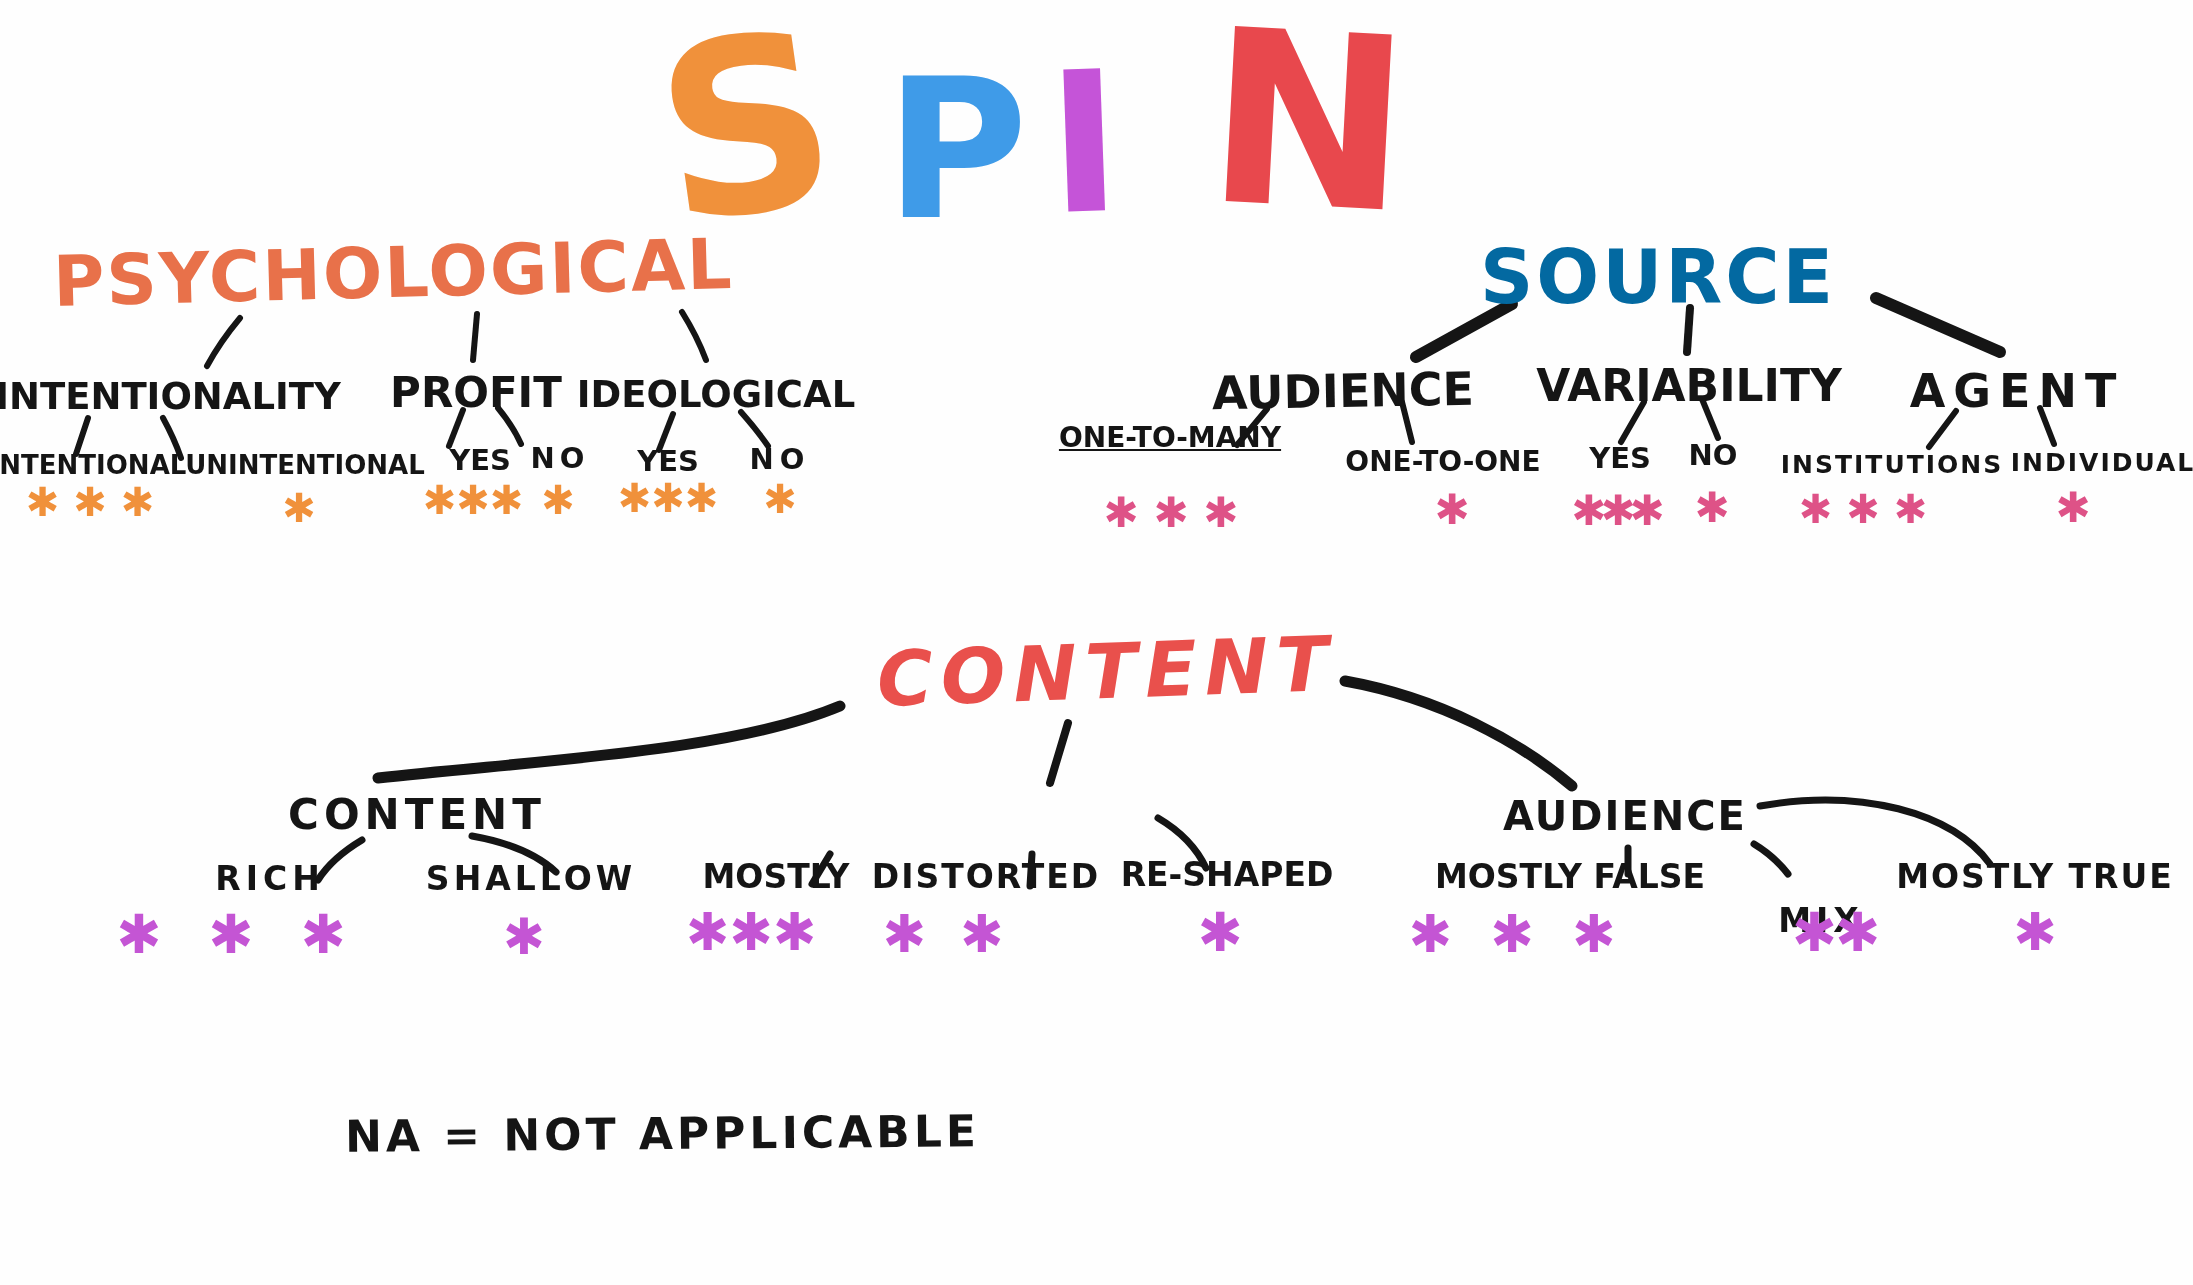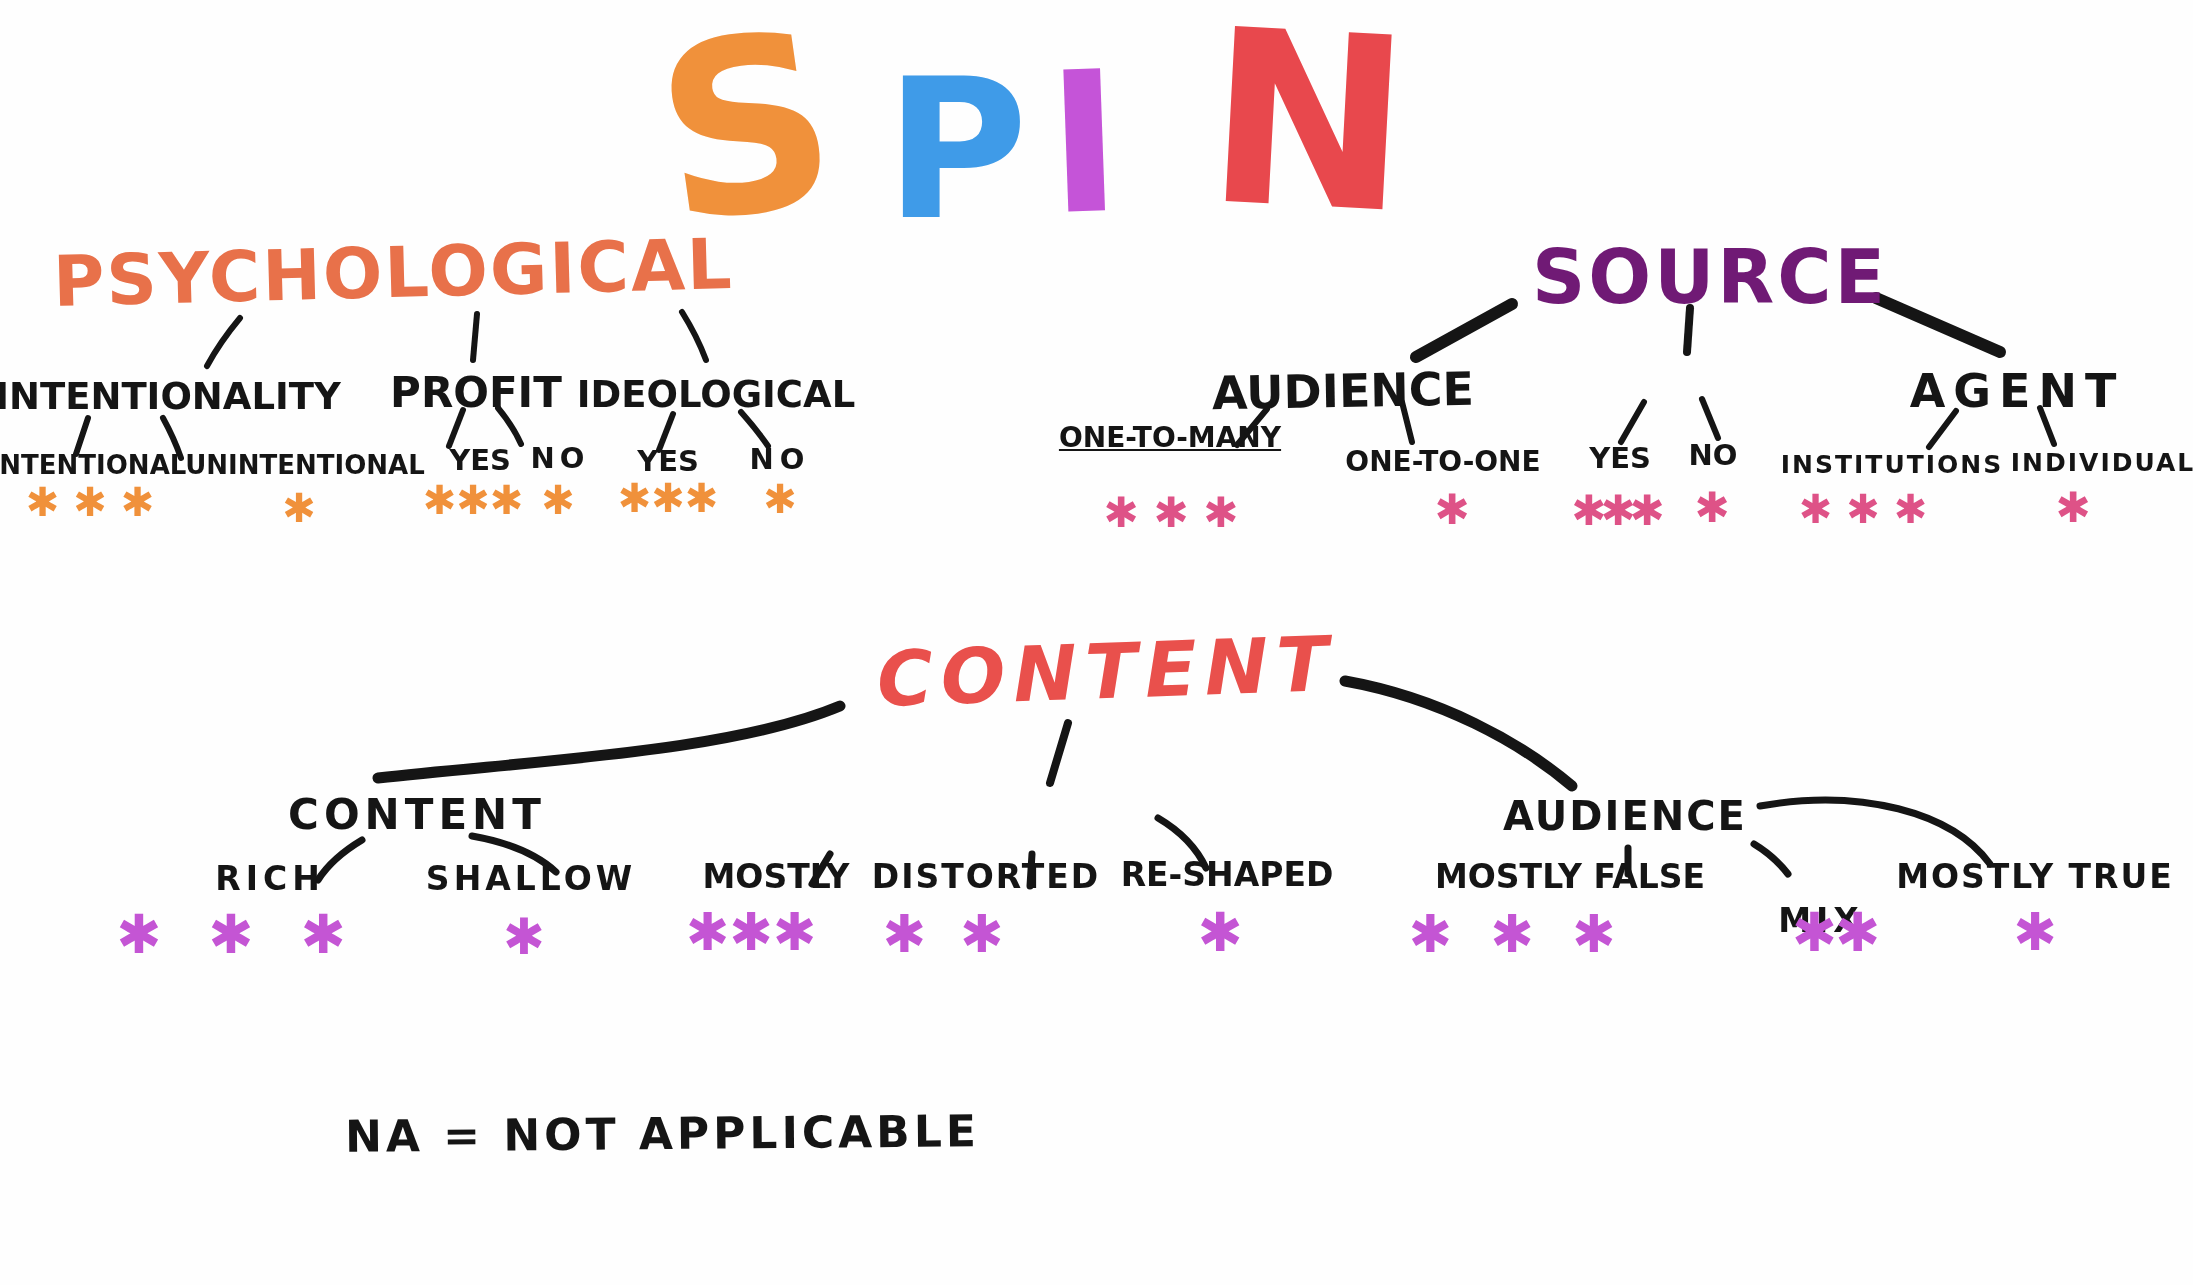--- a/index.html
+++ b/index.html
@@ -75,23 +75,24 @@
   <span class="t ctr" style="left:668px; top:447px; font-size:29px;">YES</span>
   <span class="t ctr" style="left:780px; top:445px; font-size:29px; letter-spacing:6px;">NO</span>
 
   <span class="t ctr" style="left: 90px; top: 482px; font-size: 40px; color: rgb(240, 145, 59);">✱ ✱ ✱</span>
   <span class="t ctr" style="left: 299px; top: 488px; font-size: 40px; color: rgb(240, 145, 59);">✱</span>
   <span class="t ctr" style="left: 473px; top: 480px; font-size: 40px; color: rgb(240, 145, 59);">✱✱✱</span>
   <span class="t ctr" style="left: 558px; top: 480px; font-size: 40px; color: rgb(240, 145, 59);">✱</span>
   <span class="t ctr" style="left: 668px; top: 478px; font-size: 40px; color: rgb(240, 145, 59);">✱✱✱</span>
   <span class="t ctr" style="left: 780px; top: 479px; font-size: 40px; color: rgb(240, 145, 59);">✱</span>
 
-  <span class="t" style="left: 1532px; top: 240px; font-size: 74px; letter-spacing: 3px; color: #701a75;">SOURCE</span>
+  <span class="t" style="left: 1480px; top: 240px; font-size: 74px; letter-spacing: 3px; color: #0369a1;">SOURCE</span>
 
   <span class="t ctr" style="left:1343px; top:368px; font-size:46px; transform:translateX(-50%) rotate(-1deg);">AUDIENCE</span>
+  <span class="t ctr" style="left:1689px; top:364px; font-size:44px;">VARIABILITY</span>
   <span class="t ctr" style="left:2017px; top:368px; font-size:46px; letter-spacing:8px;">AGENT</span>
 
   <span class="t ctr" style="left:1170px; top:424px; font-size:28px;text-decoration:underline;">ONE-TO-MANY</span>
   <span class="t ctr" style="left:1443px; top:448px; font-size:28px;">ONE-TO-ONE</span>
   <span class="t ctr" style="left:1620px; top:444px; font-size:29px;">YES</span>
   <span class="t ctr" style="left:1713px; top:441px; font-size:29px;">NO</span>
   <span class="t ctr" style="left:1892px; top:452px; font-size:25px; letter-spacing:2px;">INSTITUTIONS</span>
   <span class="t ctr" style="left:2103px; top:450px; font-size:25px; letter-spacing:2px;">INDIVIDUAL</span>
 
   <span class="t ctr" style="left: 1171px; top: 492px; font-size: 42px; color: rgb(222, 82, 135);">✱ ✱ ✱</span>

